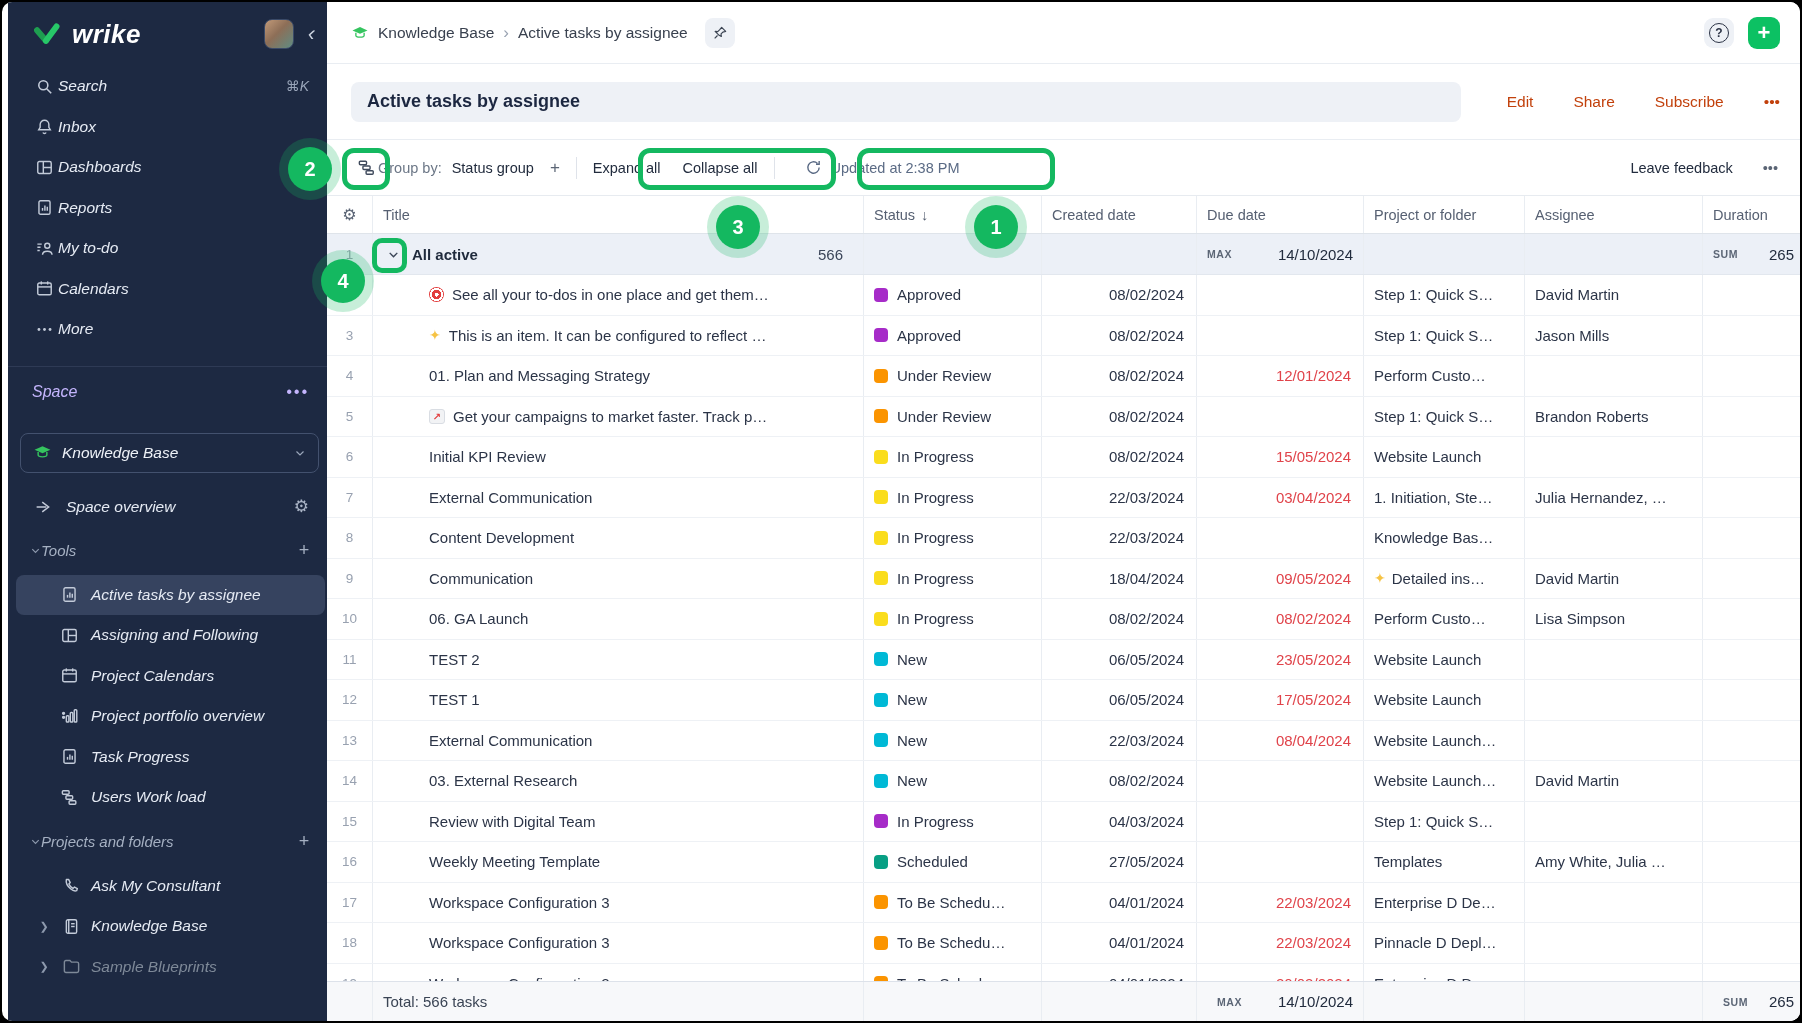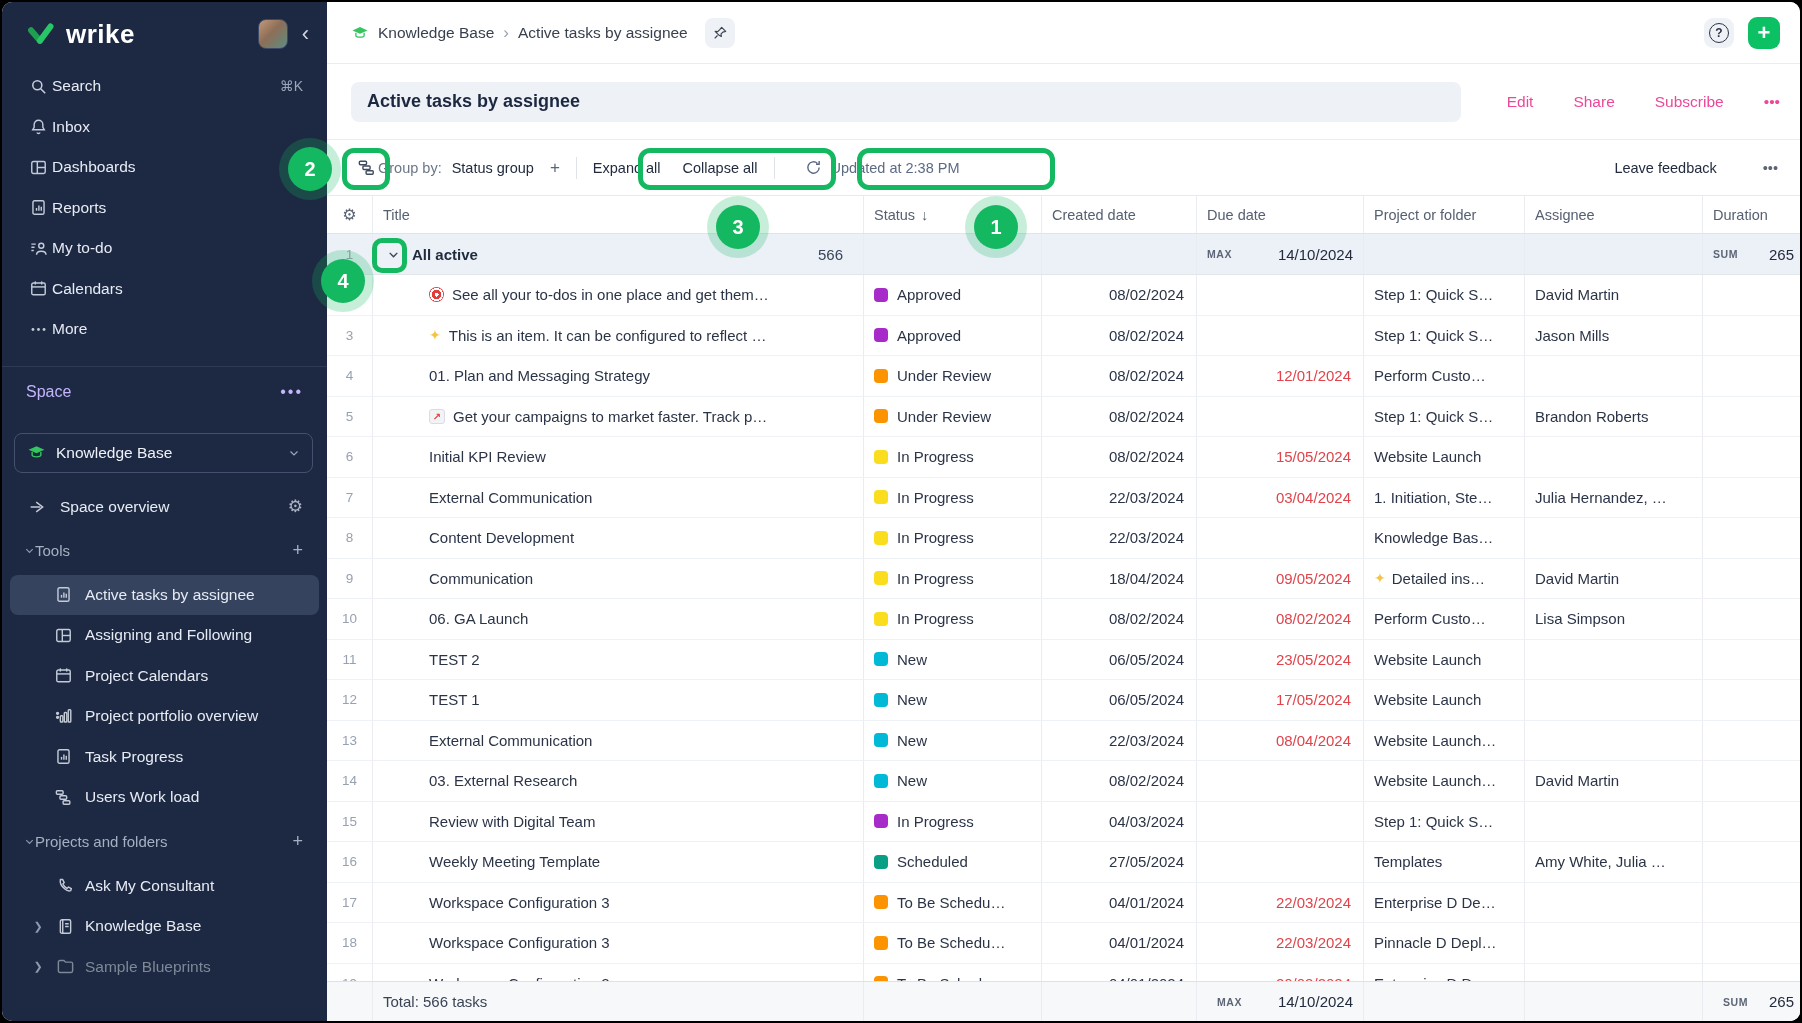--- a/index.html
+++ b/index.html
@@ -2,22 +2,22 @@
 <html><head>
 <meta charset="utf-8">
 <style>
   * { box-sizing: border-box; margin: 0; padding: 0; }
   html,body { background:#000; }
   body { font-family:"Liberation Sans","DejaVu Sans",sans-serif; }
   .window { position:relative; width:1802px; height:1023px; background:#fff;
             border:2px solid #000; border-radius:12px; overflow:hidden; }
 
   
-  .sidebar { position:absolute; left:0; top:0; width:325px; height:100%;
-             background:#1d2942; color:#e6ebf4; overflow:hidden; }
+  .sidebar { position:absolute; left:6px; top:0; width:325px; height:100%;
+             background:#1d2942; color:#e6ebf4; overflow:hidden;font-style:italic; }
   .sb-top { height:64px; display:flex; align-items:center; padding:0 18px 0 26px; }
   .logo { display:flex; align-items:center; gap:8px; flex:1; }
   .logo-text { color:#fff; font-size:26px; font-weight:bold; letter-spacing:.5px; }
   .avatar { width:30px; height:30px; border-radius:8px;
             background:linear-gradient(135deg,#c29a79 0%,#8d6e57 45%,#5f8c83 100%);
             border:1px solid #3a4a68; margin-right:14px; }
   .collapse { color:#cfd6e2; font-size:22px; line-height:1; cursor:pointer; }
 
   .sb-item { height:40.5px; display:flex; align-items:center; padding:0 24px 0 26px;
              font-size:15.5px; color:#e6ebf4; gap:4px; }
@@ -58,34 +58,34 @@
   .top-actions { margin-left:auto; display:flex; align-items:center; gap:14px; }
   .help-btn { width:30px; height:30px; background:#eef1f6; border-radius:9px; display:flex; align-items:center; justify-content:center; }
   .help-circ { width:20px; height:20px; border:1.6px solid #2b3345; border-radius:50%;
                font-size:12px; font-weight:bold; color:#2b3345; display:flex; align-items:center; justify-content:center; }
   .add-btn { width:32px; height:32px; background:#0cc163; border-radius:9px; color:#fff;
              font-size:22px; font-weight:bold; display:flex; align-items:center; justify-content:center; line-height:1; }
 
   .titlebar { height:76px; display:flex; align-items:center; padding:0 24px; border-bottom:1px solid #e9edf2; }
   .title-input { width:1110px; height:40px; background:#eef1f6; border:none; border-radius:8px;
                  padding:0 16px; font-family:inherit; font-size:18px; font-weight:bold; color:#1c2740; }
-  .title-actions { margin-left:auto; display:flex; align-items:center; gap:40px; font-size:15.5px; color:#ec4899; }
+  .title-actions { margin-left:auto; display:flex; align-items:center; gap:40px; font-size:15.5px; color:#c2410c; }
   .title-actions span { cursor:pointer; }
 
   .toolbar { height:55px; display:flex; align-items:center; padding:0 26px 0 27px; font-size:14.5px; color:#3a4454; }
   .gb-icon { width:24px; height:24px; color:#3f4a5c; display:flex; align-items:center; justify-content:center; }
   .gb-label { color:#6b7686; }
   .gb-value { margin-left:10px; color:#222c3e; }
   .gb-plus { margin-left:16px; color:#5b6575; font-size:17px; }
   .tb-div { width:1px; height:22px; background:#dfe3ea; margin:0 16px; }
   .tb-link { color:#222c3e; cursor:pointer; }
   .tb-link + .tb-link { margin-left:22px; }
   .refresh-wrap { display:flex; align-items:center; gap:9px; margin-left:14px; color:#5b6b85; }
   .refresh-ic { width:17px; height:17px; }
-  .tb-right { margin-left:auto; display:flex; gap:46px; color:#3a4454; }
+  .tb-right { margin-left:auto; display:flex; gap:30px; color:#3a4454; }
 
   
   .grid { display:grid; grid-template-columns:46px 491px 178px 155px 167px 161px 178px minmax(0,1fr); }
   .cell { border-right:1px solid #e9edf2; display:flex; align-items:center; overflow:hidden; white-space:nowrap; }
   .cell:last-child { border-right:none; }
   .thead { height:39px; border-top:1px solid #e7ebf0; border-bottom:1px solid #dfe4ea;
            font-size:14.5px; color:#566072; }
   .thead .cell { padding-left:10px; }
   .thead .cell.numc { justify-content:center; padding-left:0; color:#5b6575; }
   .sort-arr { margin-left:6px; }

